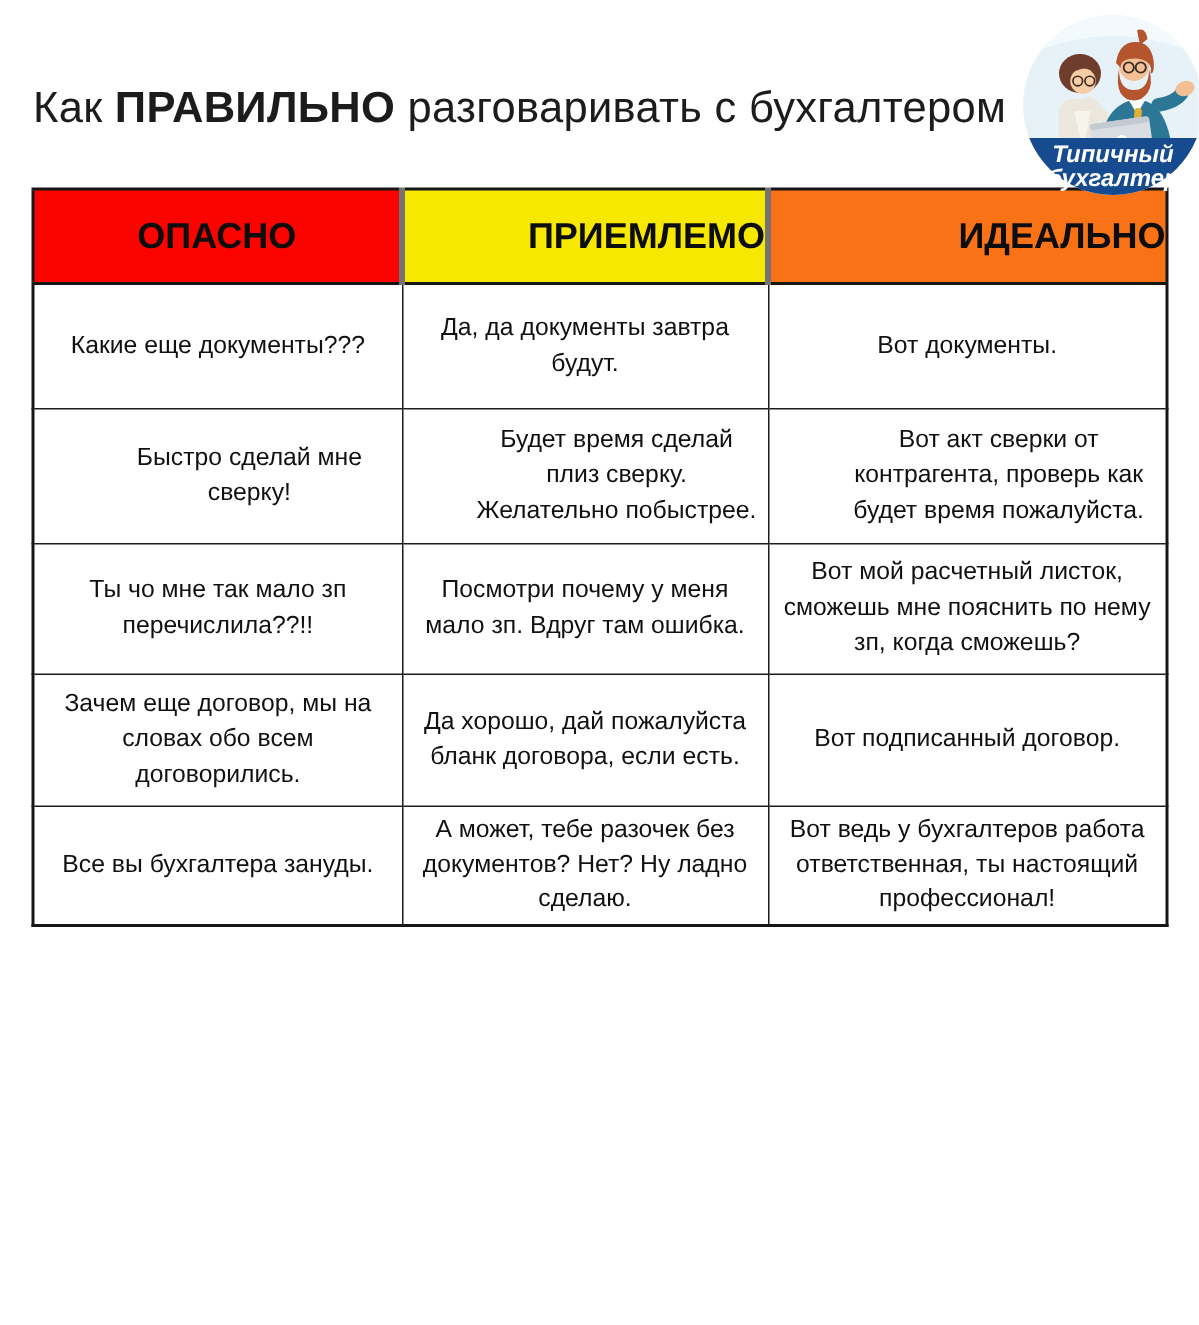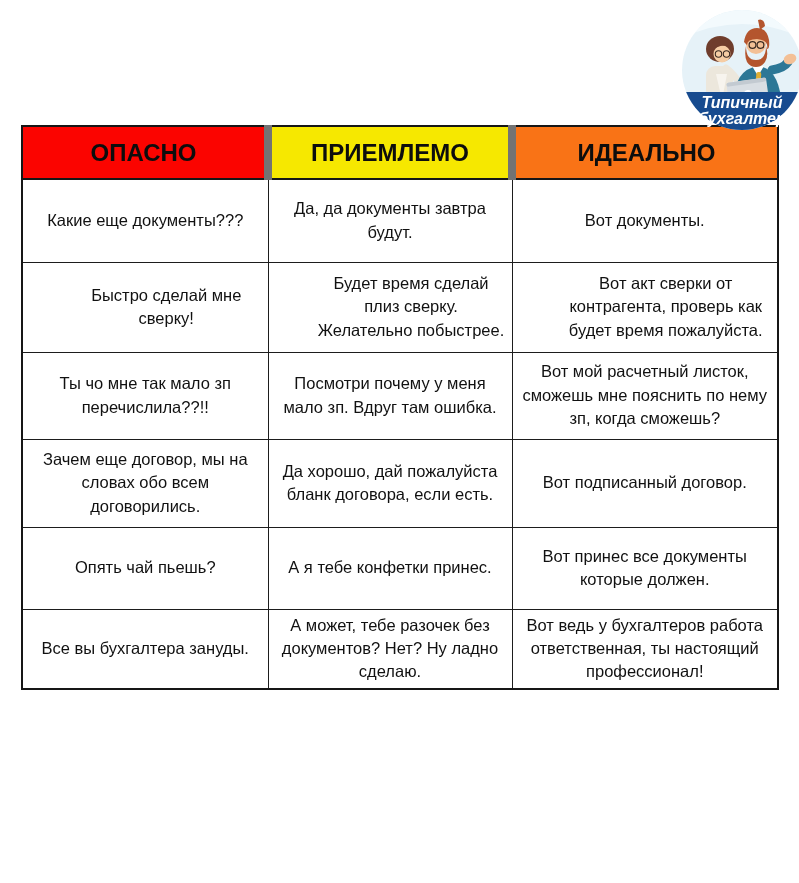--- a/index.html
+++ b/index.html
@@ -29,45 +29,48 @@
   .logo svg { display: block; width: 124px; height: 124px; }
 
   
   table.talk {
     position: absolute; left: 21px; top: 125px;
     width: 756px; border-collapse: collapse; table-layout: fixed;
     border: 2px solid #161616;
   }
   col.c1 { width: 246px; } col.c2 { width: 244px; } col.c3 { width: 266px; }
   th {
-    height: 53px; font-size: 24px; font-weight: 700; color: #0d0d0d;
+    height: 63px; font-size: 24px; font-weight: 700; color: #0d0d0d;
     text-align: center; vertical-align: middle;
     border-top: 2px solid #161616; border-bottom: 2px solid #161616;
   }
-  th.gap { border-left: 8px solid #737373; }
+  th.gap { border-left: 4px solid #737373; text-align: right; }
   td {
     border: 1px solid #1d1d1d;
     text-align: center; vertical-align: middle;
     font-size: 16.5px; line-height: 1.42; color: #111;
     padding: 4px 6px;
   }
   tr.r1 td { height: 83px; }
   tr.r2 td { height: 90px; padding-left: 48px; }
   tr.r3 td { height: 87px; }
   tr.r4 td { height: 88px; }
   tr.r5 td { height: 86px; }
   tr.r6 td { height: 87px; }
   tr.r7 td { height: 82px; }
   tr.r8 td { height: 78px; }
 </style>
 </head>
 <body>
 
 <div class="page">
 
+  <div class="title">
+    <span>Как </span><span class="bold">ПРАВИЛЬНО</span><span> разговаривать с бухгалтером</span>
+  </div>
 
   <div class="logo">
     <svg viewBox="0 0 124 124">
       <defs>
         <clipPath id="logoClip">
             <circle cx="62" cy="62" r="60"></circle>
           </clipPath>
       </defs>
       <circle cx="62" cy="62" r="60" fill="#e6f2f8"></circle>
       <g clip-path="url(#logoClip)">
@@ -140,25 +143,20 @@
       <tr class="r3">
         <td>Ты чо мне так мало зп перечислила??!!</td>
         <td>Посмотри почему у меня мало зп. Вдруг там ошибка.</td>
         <td>Вот мой расчетный листок, сможешь мне пояснить по нему зп, когда сможешь?</td>
       </tr>
       <tr class="r4">
         <td>Зачем еще договор, мы на словах обо всем договорились.</td>
         <td>Да хорошо, дай пожалуйста бланк договора, если есть.</td>
         <td>Вот подписанный договор.</td>
       </tr>
-      <tr class="r7">
-        <td>Опять чай пьешь?</td>
-        <td>А я тебе конфетки принес.</td>
-        <td>Вот принес все документы которые должен.</td>
-      </tr>
       <tr class="r8">
         <td>Все вы бухгалтера зануды.</td>
         <td>А может, тебе разочек без документов? Нет? Ну ладно сделаю.</td>
         <td>Вот ведь у бухгалтеров работа ответственная, ты настоящий профессионал!</td>
       </tr>
     </tbody>
   </table>
 
 </div>
 

